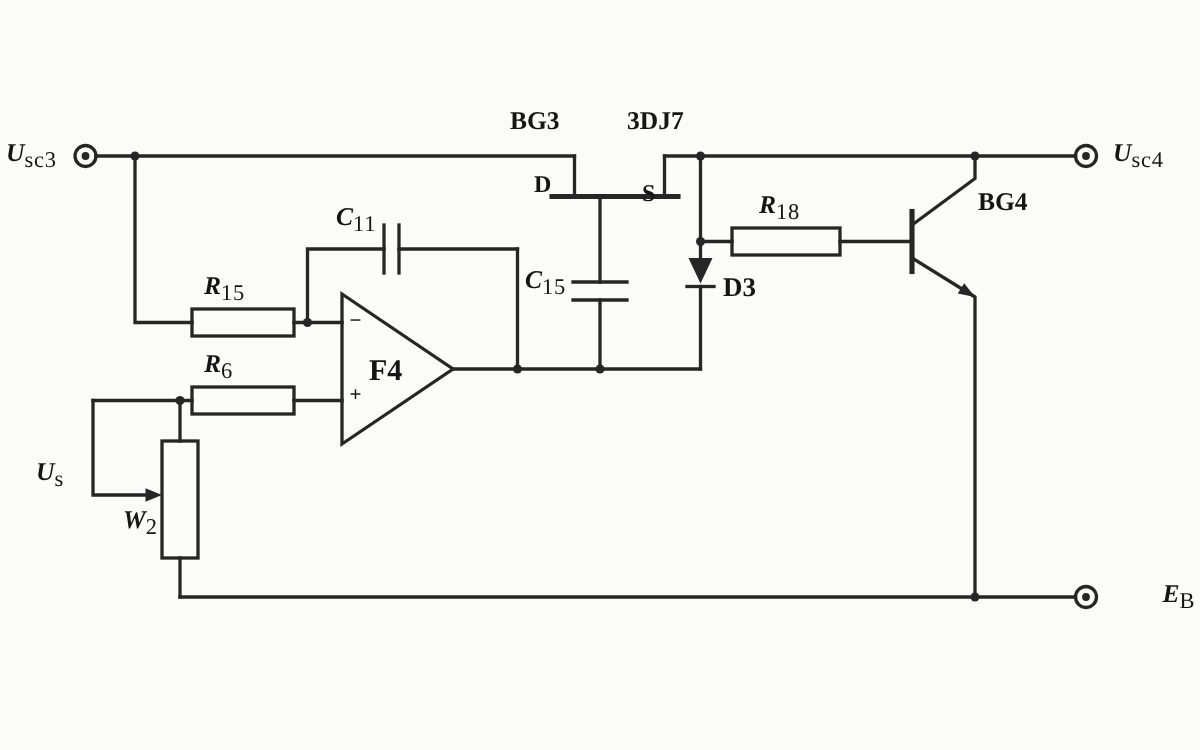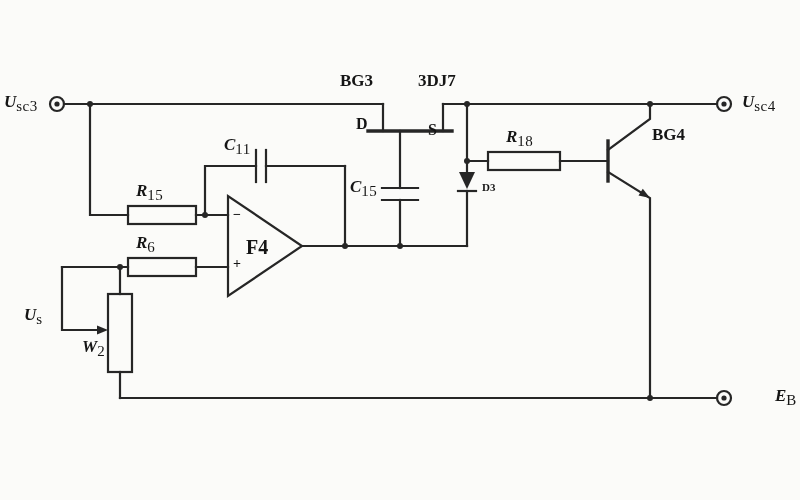--- a/index.html
+++ b/index.html
@@ -142,21 +142,21 @@
 
   <span class="lbl b" style="left:340px;top:72px">BG3</span>
   <span class="lbl b" style="left:418px;top:72px">3DJ7</span>
   <span class="lbl b" style="left:356px;top:116px;font-size:16px">D</span>
   <span class="lbl b" style="left:428px;top:122px;font-size:16px">S</span>
 
   <span class="lbl" style="left:224px;top:136px"><i>C</i><sub>11</sub></span>
 
   <span class="lbl" style="left:350px;top:178px"><i>C</i><sub>15</sub></span>
 
-  <span class="lbl b" style="left:482px;top:182px;font-size:11px">D3</span>
+  <span class="lbl b" style="left:482px;top:182px;font-size:18px">D3</span>
 
   <span class="lbl" style="left:506px;top:128px"><i>R</i><sub>18</sub></span>
 
   <span class="lbl b" style="left:652px;top:126px">BG4</span>
 
   <span class="lbl" style="left:136px;top:182px"><i>R</i><sub>15</sub></span>
 
   <span class="lbl" style="left:136px;top:234px"><i>R</i><sub>6</sub></span>
 
   <span class="lbl b" style="left:246px;top:237px;font-size:20px">F4</span>

